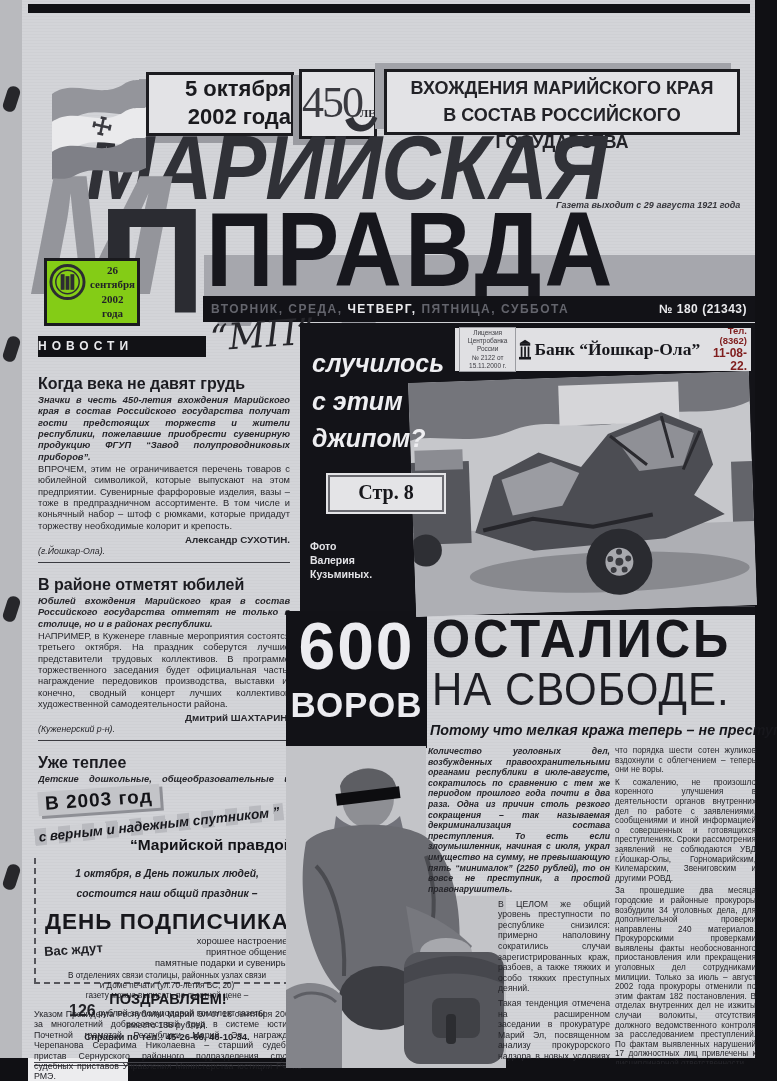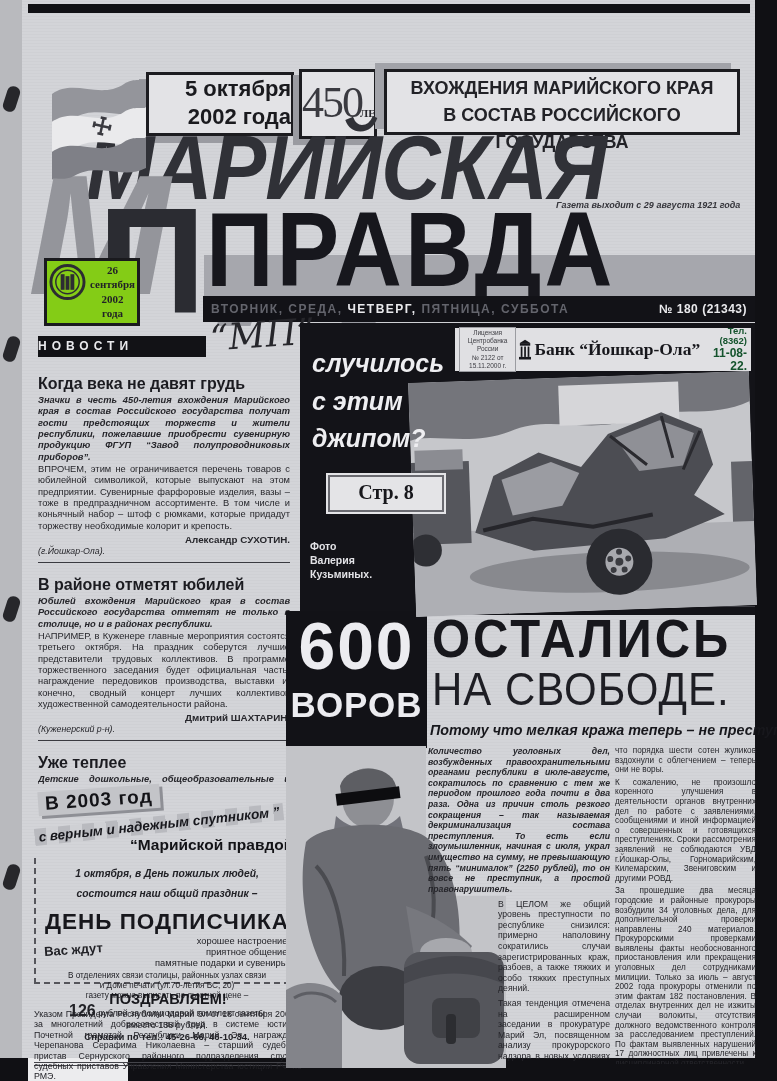--- a/index.html
+++ b/index.html
@@ -73,21 +73,21 @@
   .congrats{position:absolute;left:34px;top:990px;width:268px;height:72px;border-bottom:4px double #44444a;color:#222227;}
   .congrats h3{margin:1px 0 2px;text-align:center;font-size:14.5px;color:#17171c;}
   .congrats p{margin:0;font-size:8.8px;line-height:1.18;text-align:justify;}
 
   
   .teaser{position:absolute;left:300px;top:323px;width:455px;height:292px;background:#131318;}
   .bankad{position:absolute;right:2px;top:3px;width:300px;height:47px;background:#e0e0e3;border:2px solid #131318;
     box-sizing:border-box;display:flex;align-items:center;padding:0 4px;gap:3px;}
   .bankad .lic{width:64px;font-size:6.5px;line-height:1.25;text-align:center;color:#3c3c42;border:1px solid #9b9ca1;padding:1px 0;}
   .bankad .bname{font-family:"Liberation Serif",serif;font-weight:bold;font-size:17.5px;color:#17171c;white-space:nowrap;}
-  .bankad .bphone{margin-left:auto;text-align:right;font-weight:bold;color:#14532d;line-height:1.1;}
+  .bankad .bphone{margin-left:auto;text-align:right;font-weight:bold;color:#7f1d1d;line-height:1.1;}
   .bankad .bphone .t1{font-size:9.5px;} .bankad .bphone .t2{font-size:12px;}
   .tease-head{position:absolute;left:12px;top:22px;z-index:3;color:#eeeef1;font-weight:bold;font-style:italic;font-size:25px;line-height:1.5;}
   .jeep{position:absolute;left:112px;top:54px;width:341px;height:234px;transform:rotate(-2deg);z-index:1;}
   .str8{position:absolute;left:28px;top:152px;width:112px;height:33px;background:#e4e4e7;border:2px solid #6a6a70;box-shadow:0 0 0 2px #e4e4e7;
     z-index:3;text-align:center;font-family:"Liberation Serif",serif;font-weight:bold;font-size:20px;line-height:31px;color:#17171c;}
   .credit{position:absolute;left:10px;top:216px;z-index:3;color:#e2e2e6;font-weight:bold;font-size:10.5px;line-height:1.35;}
 
   
   .hr-top{position:absolute;left:430px;top:606px;width:325px;height:0;border-top:1.5px solid #3e3e44;}
   .box600{position:absolute;left:286px;top:611px;width:141px;height:137px;background:#121217;text-align:center;color:#ececf0;}

